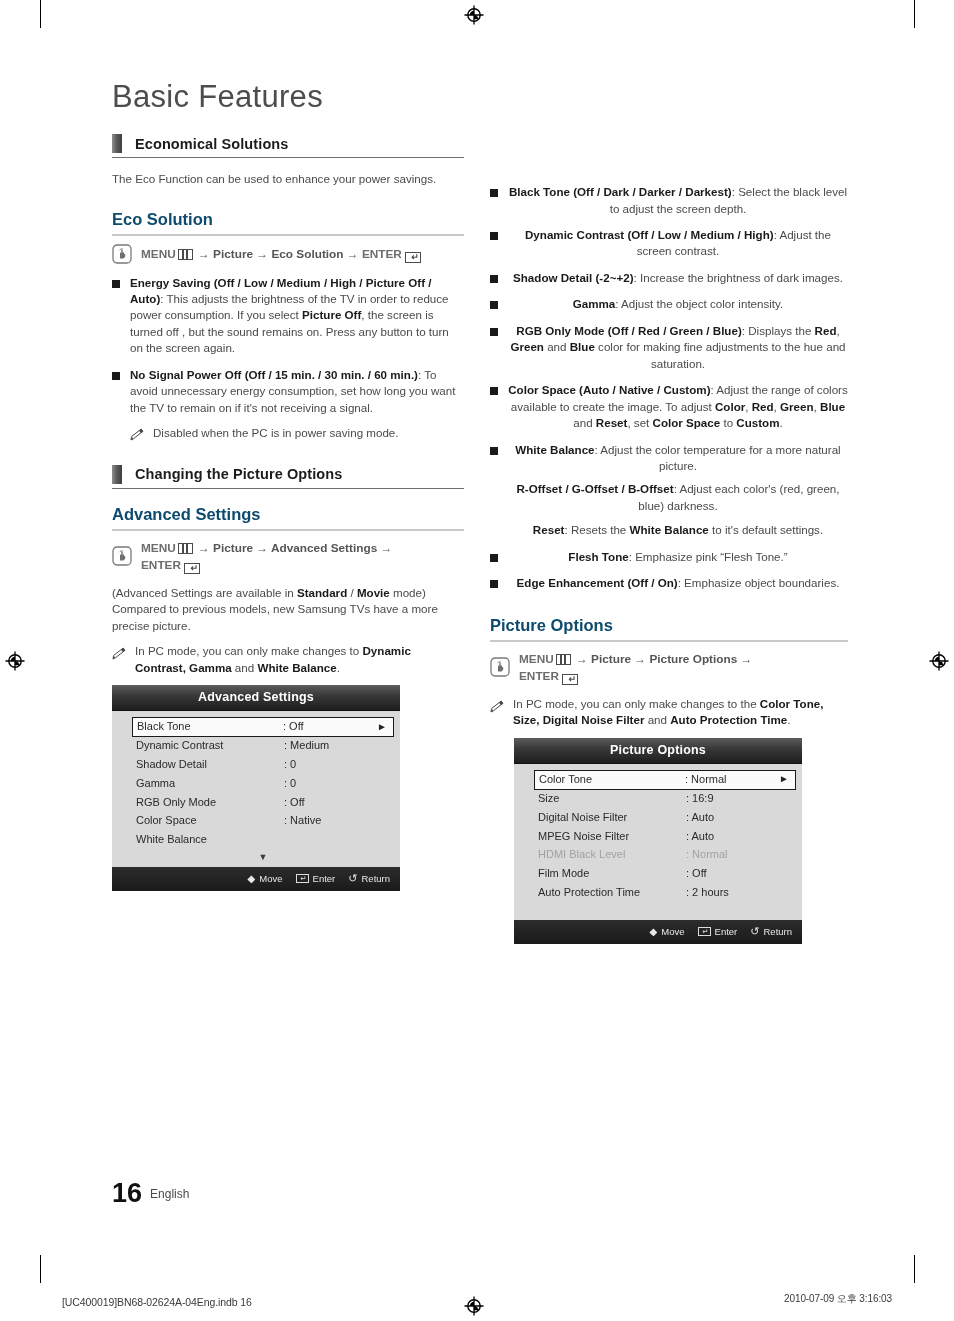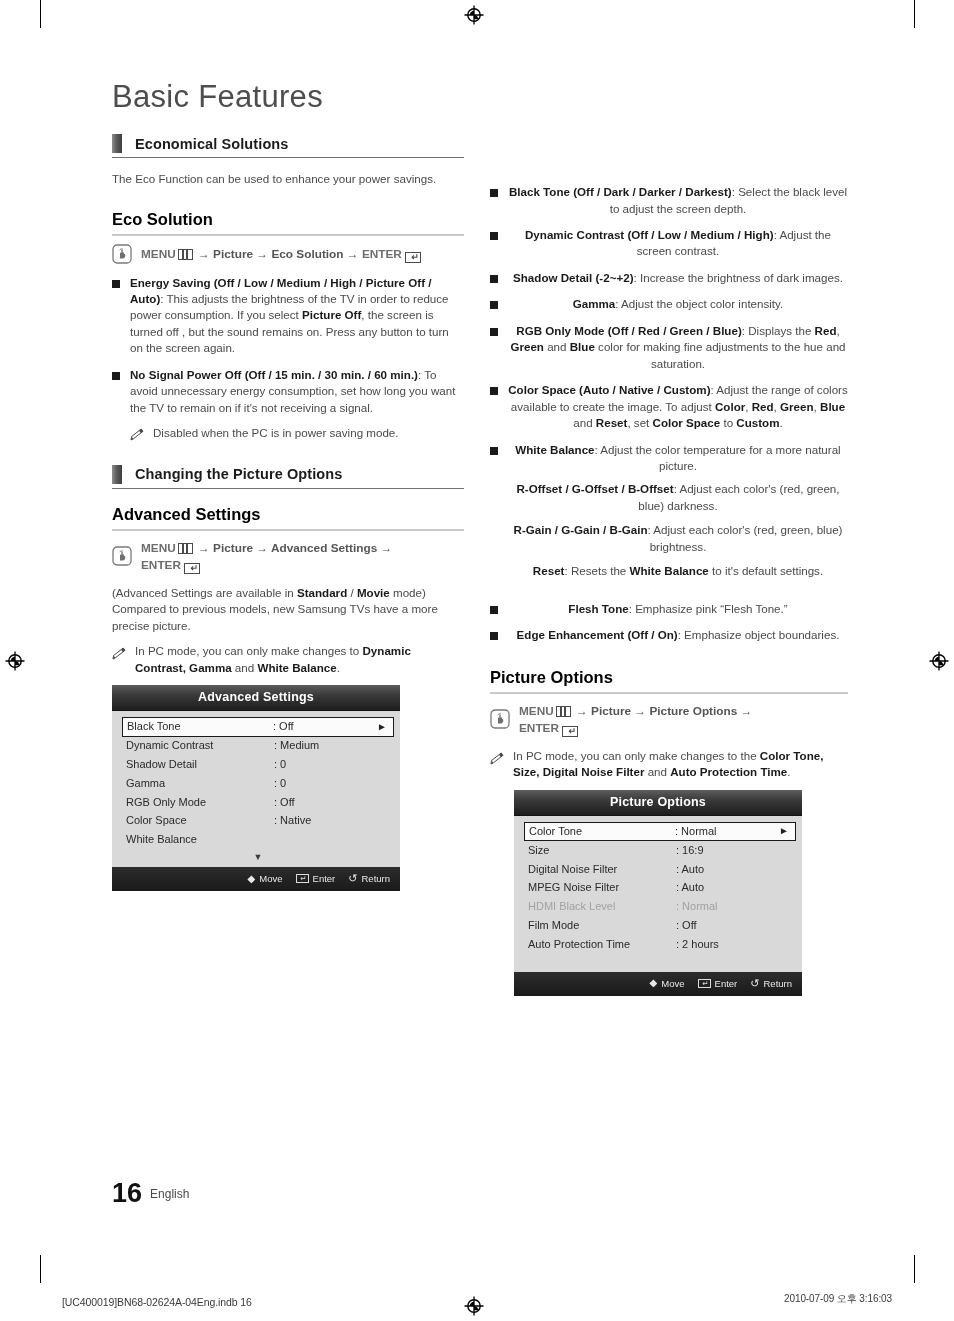--- a/index.html
+++ b/index.html
@@ -33,21 +33,21 @@
   .sec-head { margin-top: 4px; margin-bottom: 13px; }
   .sec-head-row { display: flex; align-items: center; gap: 13px; }
   .sec-bar {
     width: 10px; height: 19px; flex: none;
     background: linear-gradient(to right,#8e8e8e 0%,#5c5c5c 45%,#3e3e3e 100%);
   }
   .sec-title { font-size: 14.5px; font-weight: bold; color: #1c1c1c; letter-spacing: .1px; }
   .sec-rule { height: 1px; background: #6f6f6f; margin-top: 4px; }
 
   
-  .h2 { font-size: 16.5px; font-weight: bold; color: #000000; margin-top: 22px; }
+  .h2 { font-size: 16.5px; font-weight: bold; color: #0c4a6e; margin-top: 22px; }
   .h2-rule { height: 2px; background: #c9c9c9; margin-top: 5px; margin-bottom: 8px; }
 
   p.body { font-size: 11.6px; line-height: 1.42; color: #4a4a4a; }
 
   b, strong { color: #1a1a1a; font-weight: bold; }
 
   
   .menupath { display: flex; gap: 9px; align-items: center; margin-bottom: 11px; }
   .menu-ico { flex: none; width: 20px; height: 20px; margin-top: 0px; }
   .menupath-txt { font-size: 11.8px; line-height: 1.45; color: #555; font-weight: bold; padding-top: 1px; }
@@ -82,21 +82,21 @@
 
   
   .osd { width: 288px; margin-top: 8px; }
   .osd.right { width: 288px; }
   .osd-title {
     background: linear-gradient(to bottom,#5d5d5d 0%,#3a3a3a 40%,#1d1d1d 100%);
     color: #ffffff; font-size: 12.5px; font-weight: bold; text-align: center;
     padding: 5px 0 6px; letter-spacing: .2px;
     border-bottom: 1px solid #111;
   }
-  .osd-body { background: #d9d9d9; padding: 6px 0 4px 4px; }
+  .osd-body { background: #d9d9d9; padding: 6px 0 4px 14px; }
   .osd-row {
     display: flex; align-items: center; font-size: 11px; color: #2a2a2a;
     padding: 2.5px 10px; position: relative; line-height: 1.25;
   }
   .osd-row .lbl { width: 148px; }
   .osd-row .val { flex: 1; }
   .osd-row .arw { width: 14px; text-align: center; font-size: 10px; color: #222; }
   .osd-row.sel { background: #fbfbfb; border: 1.4px solid #1a1a1a; margin: 0 6px; padding: 2px 4px; }
   .osd-row.sel .lbl { width: 146px; }
   .osd-row.dim { color: #a2a2a2; }
@@ -345,26 +345,25 @@
             <span class="li-txt"><b>Gamma</b><span>: Adjust the object color intensity.</span></span>
           </li>
           <li>
             <span class="sq"></span>
             <span class="li-txt"><b>RGB Only Mode (Off / Red / Green / Blue)</b><span>: Displays the <b>Red</b>, <b>Green</b> and <b>Blue</b> color for making fine adjustments to the hue and saturation.</span></span>
           </li>
           <li>
             <span class="sq"></span>
             <span class="li-txt"><b>Color Space (Auto / Native / Custom)</b><span>: Adjust the range of colors available to create the image. To adjust <b>Color</b>, <b>Red</b>, <b>Green</b>, <b>Blue</b> and <b>Reset</b>, set <b>Color Space</b> to <b>Custom</b>.</span></span>
           </li>
-          <li style="margin-bottom:21px;">
+          <li style="margin-bottom:10px;">
             <span class="sq"></span>
             <span class="li-txt">
               <b>White Balance</b><span>: Adjust the color temperature for a more natural picture.</span>
               <div class="sub-def" style="margin-left:0;margin-top:7px;"><b>R-Offset / G-Offset / B-Offset</b><span>: Adjust each color's (red, green, blue) darkness.</span></div>
-              <div class="sub-def" style="margin-left:0;"><b>R-Gain / G-Gain / B-Gain</b><span>: Adjust each color's (red, green, blue) brightness.</span></div>
               <div class="sub-def" style="margin-left:0;margin-bottom:0;"><b>Reset</b><span>: Resets the </span><b>White Balance</b><span> to it's default settings.</span></div>
             </span>
           </li>
           <li>
             <span class="sq"></span>
             <span class="li-txt"><b>Flesh Tone</b><span>: Emphasize pink “Flesh Tone.”</span></span>
           </li>
           <li>
             <span class="sq"></span>
             <span class="li-txt"><b>Edge Enhancement (Off / On)</b><span>: Emphasize object boundaries.</span></span>

